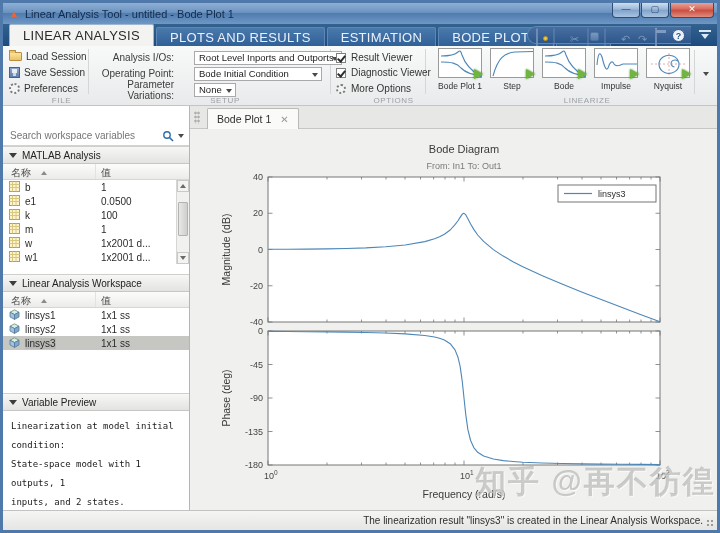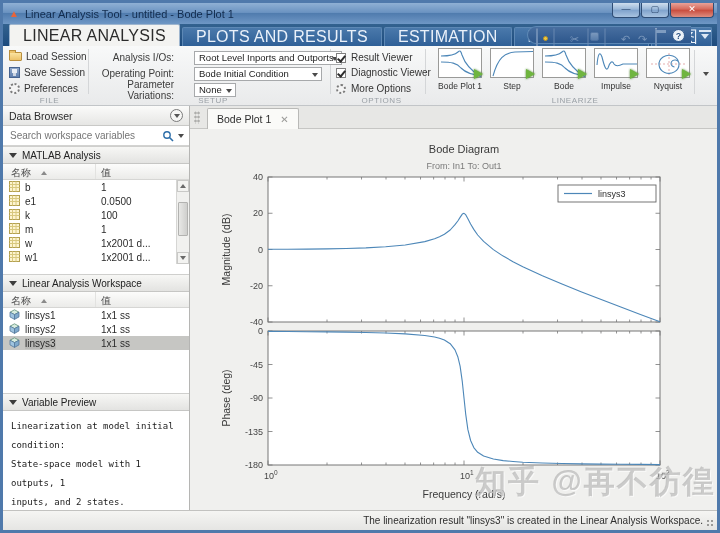--- a/index.html
+++ b/index.html
@@ -13,42 +13,42 @@
   .mat-logo{width:11px;height:11px;margin-right:5px;color:#e8643a;font-size:10px;line-height:11px;}
   .winbtns{position:absolute;right:3px;top:0;display:flex;gap:1px;}
   .wbtn{width:28px;height:15px;border:1px solid #2f4d75;border-top:none;border-radius:0 0 4px 4px;
     background:linear-gradient(#cfdeee,#9ab7d8 45%,#7fa2cc 50%,#a9c3e0);color:#2a466b;
     font-size:9px;line-height:13px;text-align:center;cursor:default;}
   .wbtn.close{width:44px;background:linear-gradient(#e9a399,#d6685a 45%,#c84b3c 50%,#de8d80);color:#fff;}
   
   .tabstrip{position:absolute;left:0;top:21px;width:714px;height:22px;
     background:linear-gradient(#33628f,#1d4b7e);display:flex;align-items:flex-end;padding-left:6px;}
   .tab{height:19px;margin-right:2px;padding:0 13px;display:flex;align-items:center;
-    font-size:16px;letter-spacing:.3px;color:#eaf1fa;border:1px solid #5d88b5;border-bottom:none;
+    font-size:13px;letter-spacing:.3px;color:#eaf1fa;border:1px solid #5d88b5;border-bottom:none;
     border-radius:2px 2px 0 0;background:linear-gradient(#4a79ab,#2f6097);white-space:nowrap;}
   .tab.active{height:22px;background:#f3f3f1;color:#2b2b2b;border-color:#9fb6cf;}
   .qat{position:absolute;right:26px;top:2px;height:18px;display:flex;align-items:center;gap:5px;
     padding:0 6px 0 8px;border-radius:9px 0 0 9px;border:1px solid #5d88b5;border-right:none;
     background:linear-gradient(#486fa0,#2d578c);}
   .qicon{width:12px;height:12px;display:inline-block;position:relative;}
   .qicon.dis{opacity:.45;}
   .qi-box{background:linear-gradient(#c5d6ea,#8aa9cd);border:1px solid #6d8cb4;border-radius:2px;width:12px;height:12px;}
   .qi-glyph{color:#c9d8ea;font-size:11px;line-height:12px;}
   .help-btn{width:13px;height:13px;border-radius:50%;background:radial-gradient(#ffffff,#d7e3f0);
     border:1px solid #3c6292;color:#2a5档;color:#2a5182;font-size:9px;font-weight:bold;
     text-align:center;line-height:12px;}
   .collapse-btn{position:absolute;right:6px;top:6px;width:12px;height:10px;color:#dce8f5;}
   .collapse-btn .bar{height:2px;background:#dce8f5;margin-bottom:2px;}
   .collapse-btn .tri{width:0;height:0;margin:0 auto;border-left:4px solid transparent;
     border-right:4px solid transparent;border-bottom:5px solid #dce8f5;}
   
   .ribbon{position:absolute;left:0;top:43px;width:714px;height:60px;
     background:linear-gradient(#f8f9f9,#e9eaeb);border-bottom:1px solid #c2c5c8;font-size:10px;color:#333;}
   .rsec{position:absolute;top:0;height:60px;padding-left:23px;}
-  .rsec-label{position:absolute;bottom:1px;left:4px;width:100%;text-align:center;
+  .rsec-label{position:absolute;bottom:1px;left:16px;width:100%;text-align:center;
     font-size:8px;color:#9aa0a6;letter-spacing:.6px;}
   .rdivider{position:absolute;top:3px;bottom:11px;width:1px;background:#d4d6d8;}
   .fbtn{position:absolute;left:6px;display:flex;align-items:center;gap:4px;height:14px;white-space:nowrap;}
   .folder{width:13px;height:9px;background:linear-gradient(#fbe3a0,#ecc26a);border:1px solid #b98f3e;
     border-radius:1px;position:relative;}
   .folder::before{content:'';position:absolute;top:-3px;left:-1px;width:5px;height:2px;
     background:#ecc26a;border:1px solid #b98f3e;border-bottom:none;}
   .disk{width:11px;height:11px;background:linear-gradient(#8fa7c9,#5f7fae);border:1px solid #46638f;position:relative;}
   .disk::before{content:'';position:absolute;top:1px;left:2px;right:2px;height:4px;background:#e9eef5;}
   .disk::after{content:'';position:absolute;bottom:1px;left:3px;right:3px;height:3px;background:#cdd6e3;}
@@ -269,26 +269,20 @@
         </div>
       <div style="position:absolute;right:22px;top:4px;bottom:12px;width:1px;background:#d4d6d8;"></div>
       <div class="gal-more tri-down" style="position:absolute;right:8px;top:26px;"></div>
       <div class="rsec-label">LINEARIZE</div>
     </div>
   </div>
 
   <div class="main">
 
     <div class="databrowser">
-      <div class="db-header">
-        <span>Data Browser</span>
-        <span class="db-menu">
-            <span class="tri"></span>
-          </span>
-      </div>
       <div class="search-row">
         <input class="search-input" placeholder="Search workspace variables" style="">
         <svg width="12" height="12">
           <circle cx="5" cy="5" r="3.2" fill="none" stroke="#2c6da8" stroke-width="1.4"></circle>
           <line x1="7.5" y1="7.5" x2="11" y2="11" stroke="#2c6da8" stroke-width="1.6"></line>
         </svg>
         <span class="tri-down" style="position:static;margin-left:4px;"></span>
       </div>
 
       <div class="sec-header" style="top:40px;">

